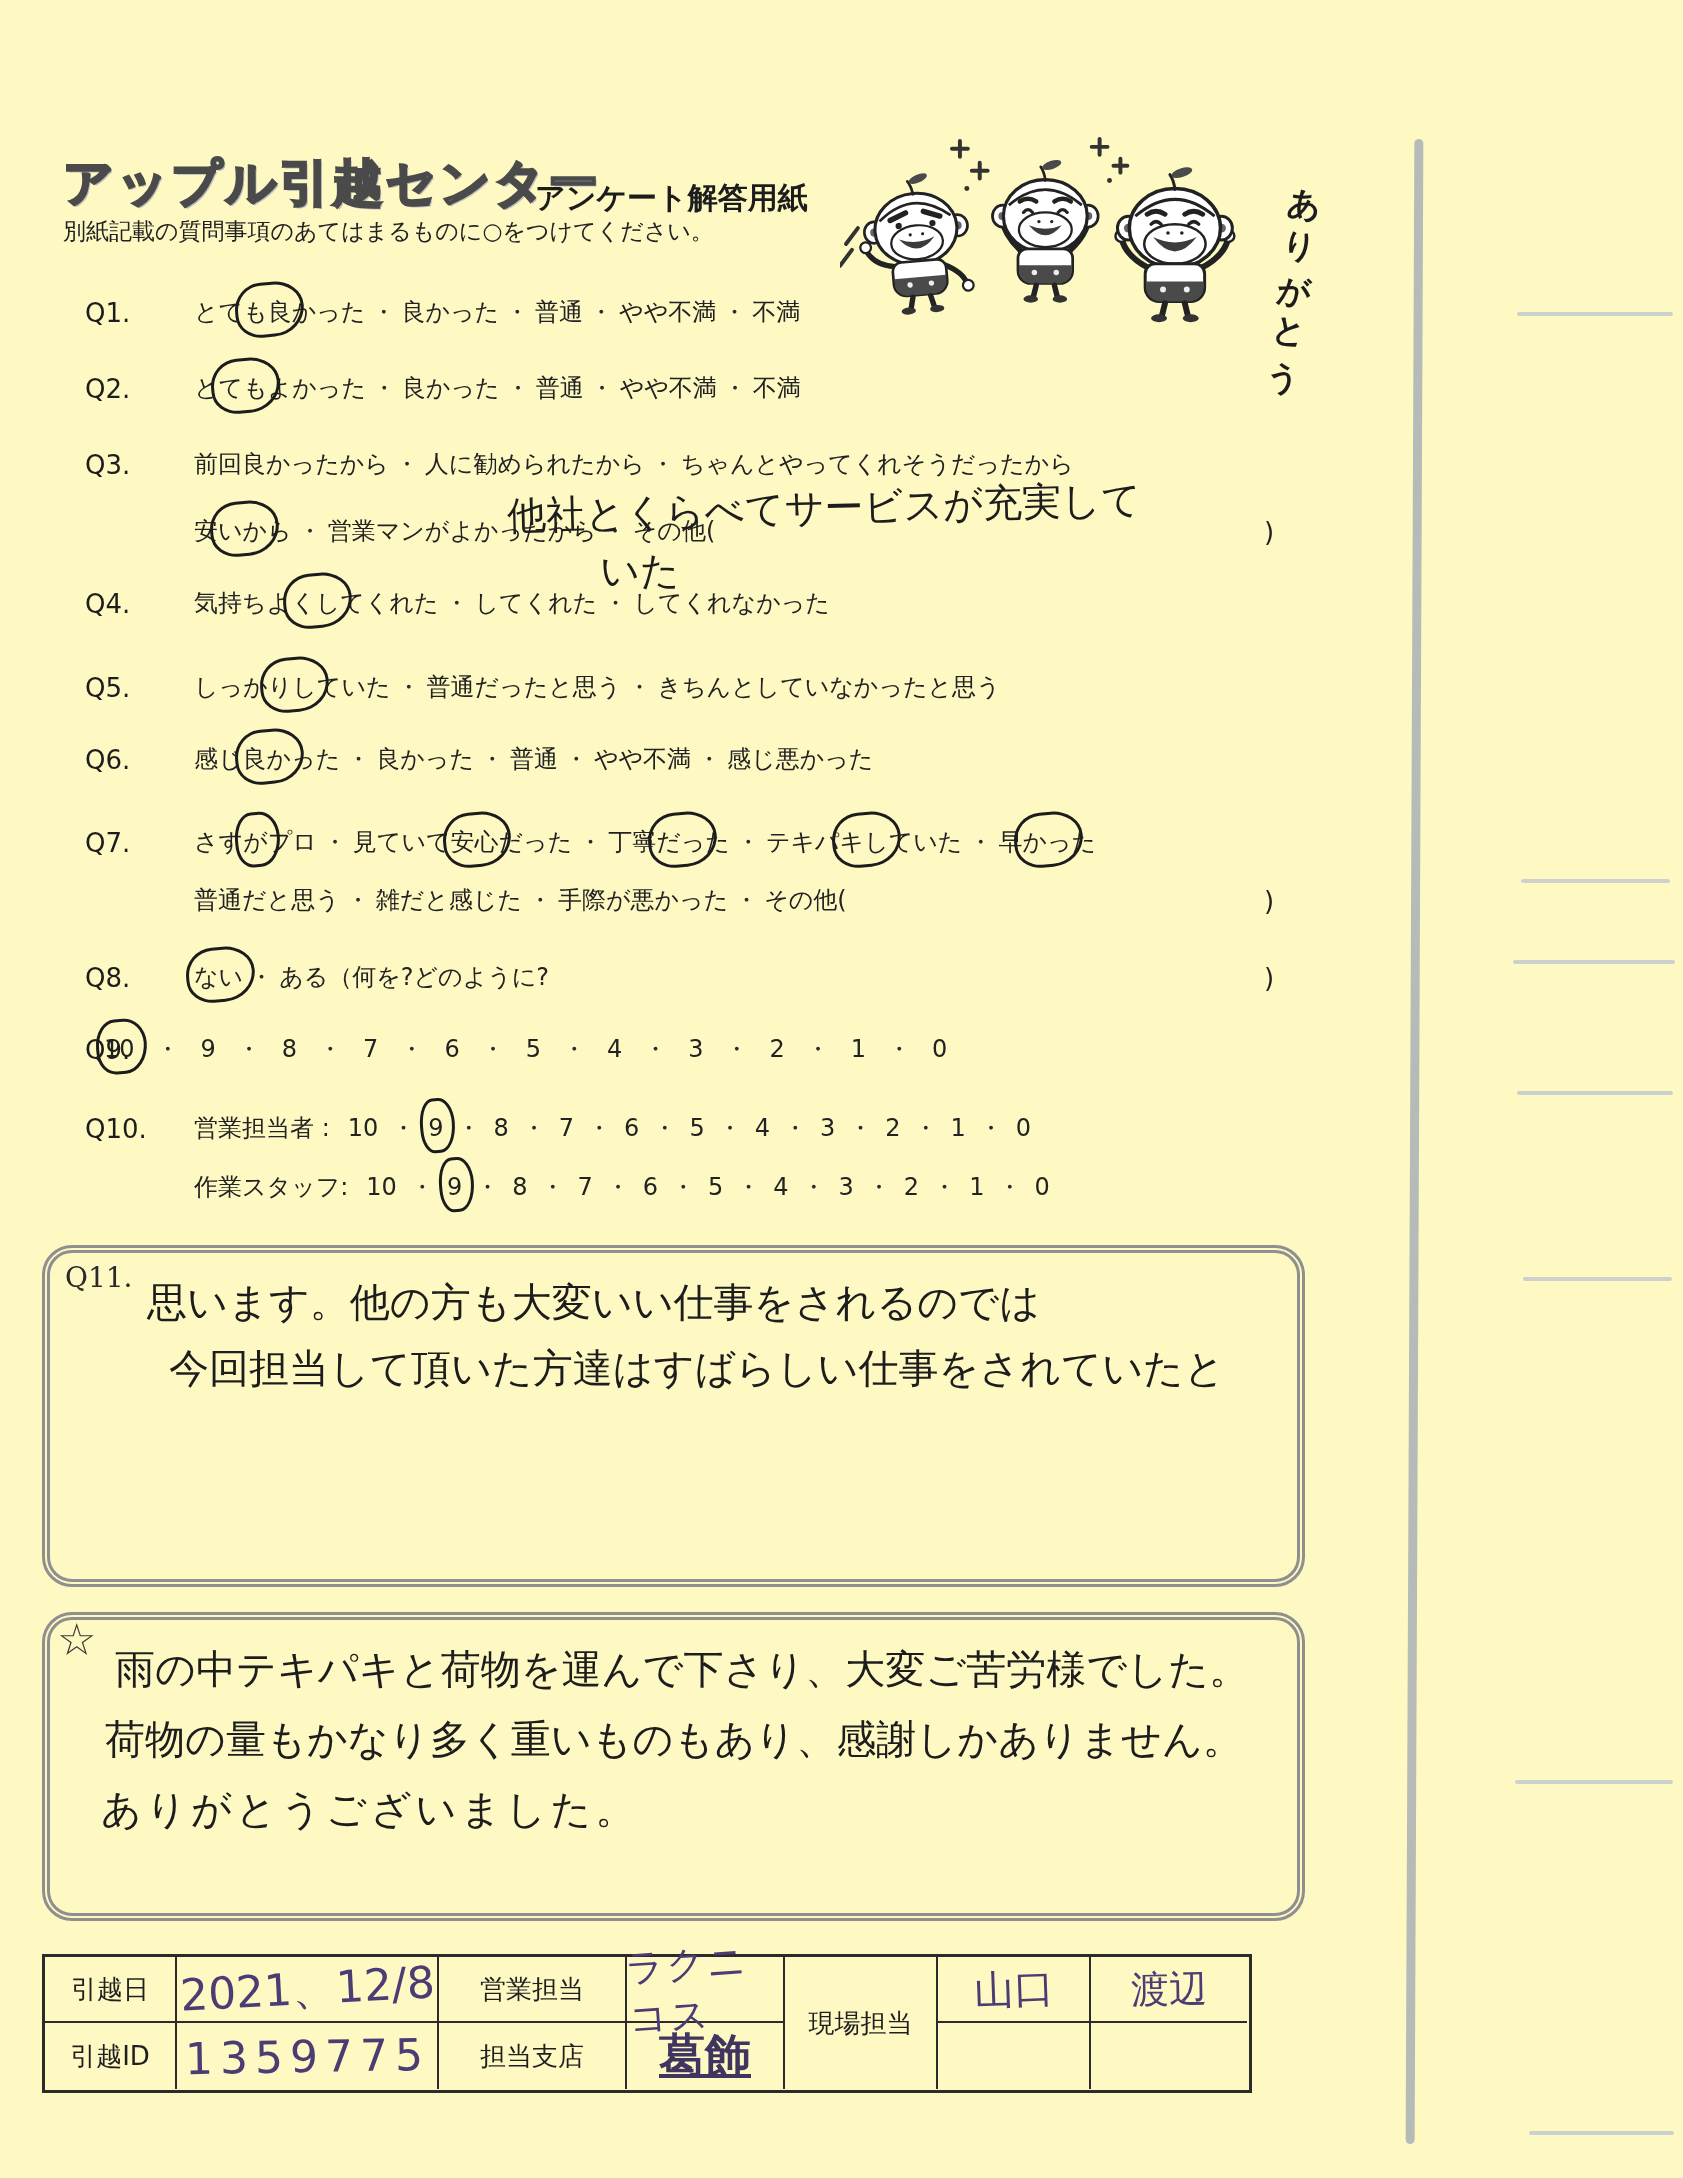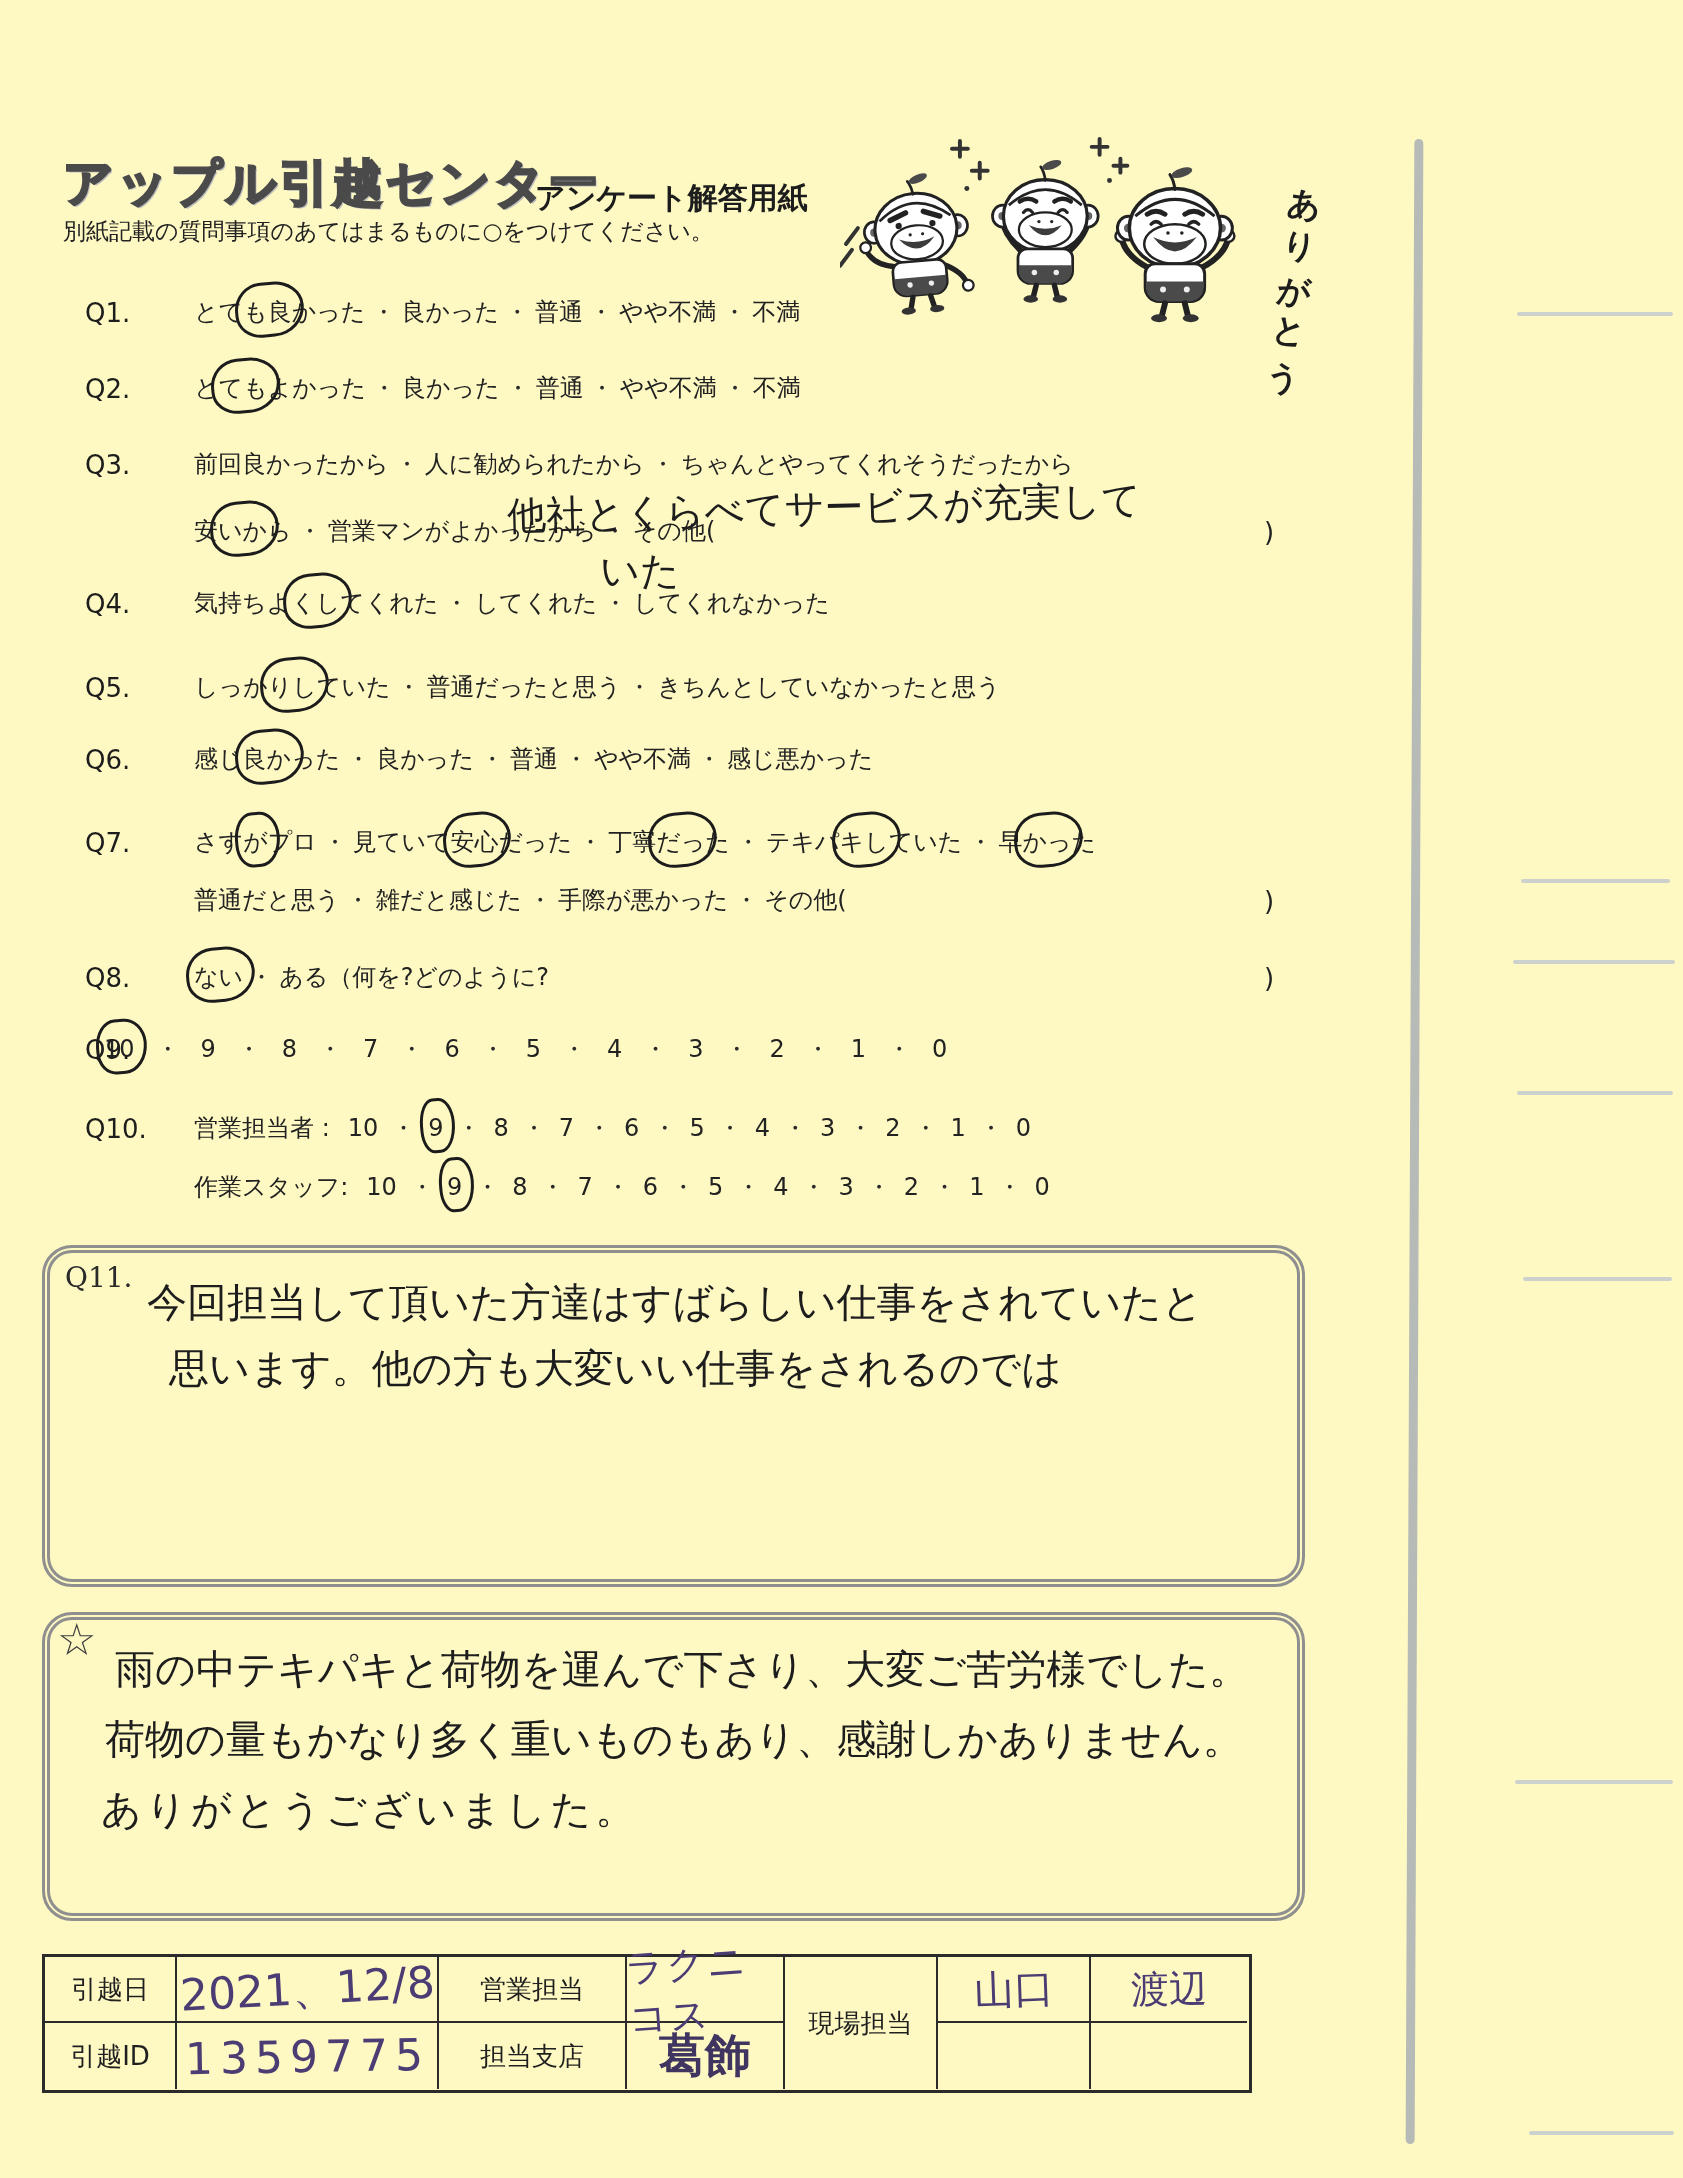--- a/index.html
+++ b/index.html
@@ -80,21 +80,21 @@
   .fcell{border-right:2.5px solid #2b2b2b;border-bottom:2.5px solid #2b2b2b;
          display:flex;align-items:center;justify-content:center;overflow:visible;}
   .fcell.last{border-right:none;}
   .fcell.bot{border-bottom:none;}
   .flabel{font-size:26px;color:#1f1f1f;}
   .site{grid-column:5;grid-row:1/3;border-bottom:none;}
   .hwp{color:#4b3d73;font-weight:500;}
   .v-date{font-size:44px;transform:rotate(-3deg);}
   .v-id{font-size:44px;letter-spacing:7px;transform:rotate(-1deg);}
   .v-sales{font-size:38px;transform:rotate(-4deg);letter-spacing:2px;}
-  .v-branch{font-size:46px;color:#3f3560;font-weight:bold;}
+  .v-branch{font-size:46px;color:#3f3560;font-weight:bold;text-decoration:underline;}
   .v-p1{font-size:40px;transform:rotate(-2deg);}
   .v-p2{font-size:38px;transform:rotate(-1deg);}
 </style>
 </head>
 <body>
 
 <div class="page">
 
   <div class="logo">アップル引越センター</div>
   <div class="sheet-title">アンケート解答用紙</div>
@@ -218,22 +218,22 @@
       <div class="qline ql-12"><span class="qlabel">Q10.</span><span class="qprefix">営業担当者 :</span><span class="tok">10</span><span class="sep">・</span><span class="tok"><span class="ctok">9</span></span><span class="sep">・</span><span class="tok">8</span><span class="sep">・</span><span class="tok">7</span><span class="sep">・</span><span class="tok">6</span><span class="sep">・</span><span class="tok">5</span><span class="sep">・</span><span class="tok">4</span><span class="sep">・</span><span class="tok">3</span><span class="sep">・</span><span class="tok">2</span><span class="sep">・</span><span class="tok">1</span><span class="sep">・</span><span class="tok">0</span></div>
       <div class="qline ql-13"><span class="qprefix">作業スタッフ:</span><span class="tok">10</span><span class="sep">・</span><span class="tok"><span class="ctok">9</span></span><span class="sep">・</span><span class="tok">8</span><span class="sep">・</span><span class="tok">7</span><span class="sep">・</span><span class="tok">6</span><span class="sep">・</span><span class="tok">5</span><span class="sep">・</span><span class="tok">4</span><span class="sep">・</span><span class="tok">3</span><span class="sep">・</span><span class="tok">2</span><span class="sep">・</span><span class="tok">1</span><span class="sep">・</span><span class="tok">0</span></div>
     </div>
 
   <div class="anno1 hw">他社とくらべてサービスが充実して</div>
   <div class="anno2 hw">いた</div>
 
   <div class="q11box"></div>
   <div class="q11label">Q11.</div>
   <div id="q11lines" class="hw">
+      <div class="hw-line">思います。他の方も大変いい仕事をされるのでは</div>
       <div class="hw-line">今回担当して頂いた方達はすばらしい仕事をされていたと</div>
-      <div class="hw-line">思います。他の方も大変いい仕事をされるのでは</div>
     </div>
 
   <div class="starbox"></div>
   <div class="star">☆</div>
   <div id="commentlines" class="hw">
       <div class="hw-line">雨の中テキパキと荷物を運んで下さり、大変ご苦労様でした。</div>
       <div class="hw-line">荷物の量もかなり多く重いものもあり、感謝しかありません。</div>
       <div class="hw-line">ありがとうございました。</div>
     </div>
 

